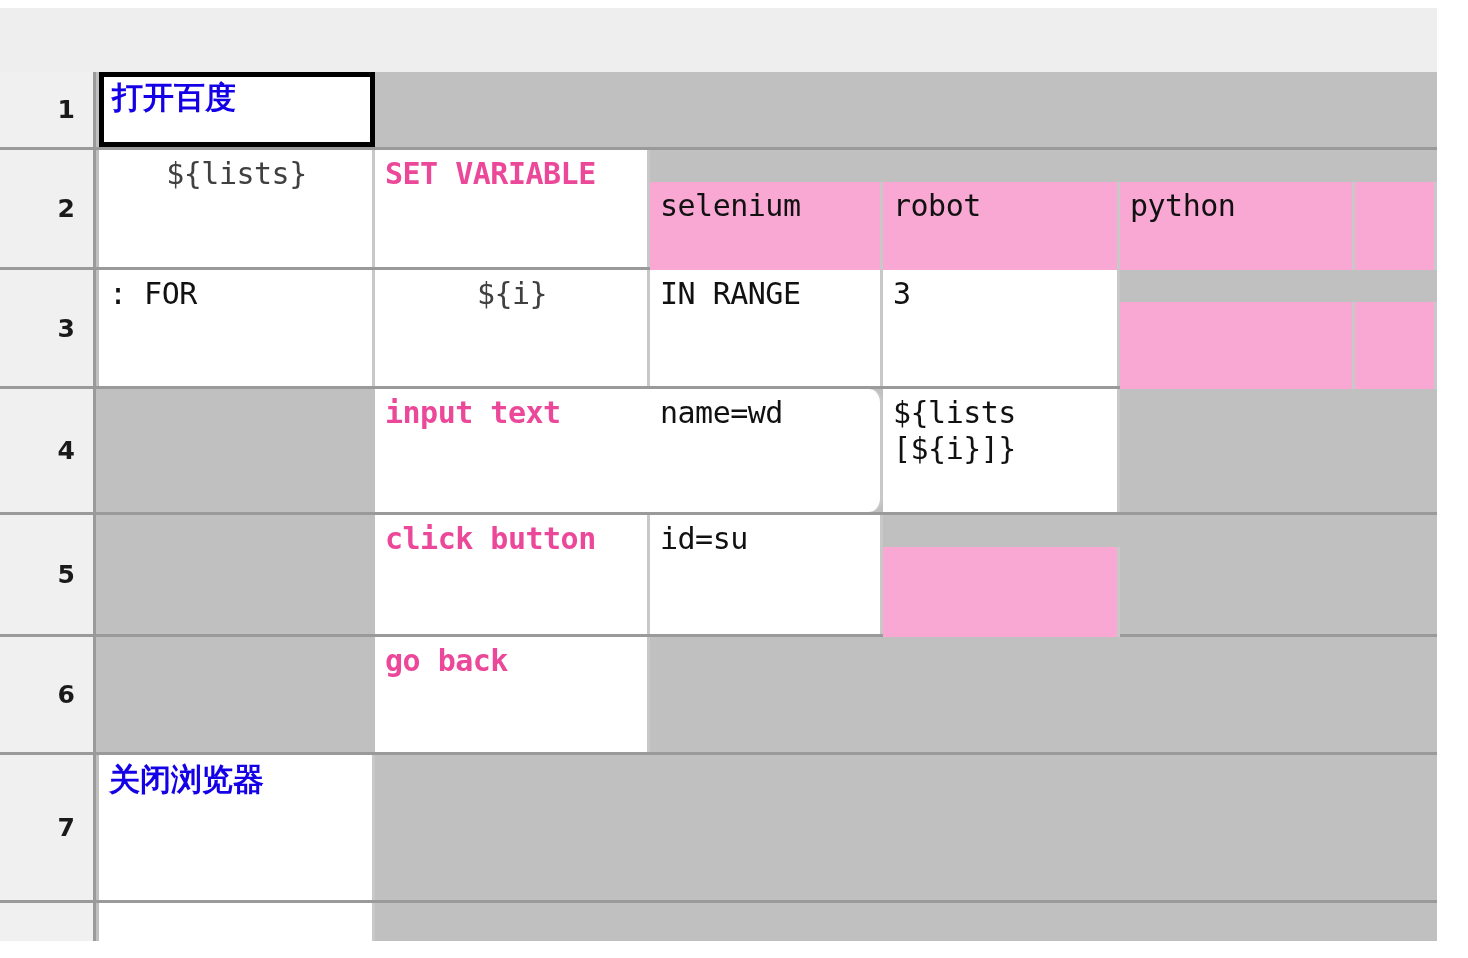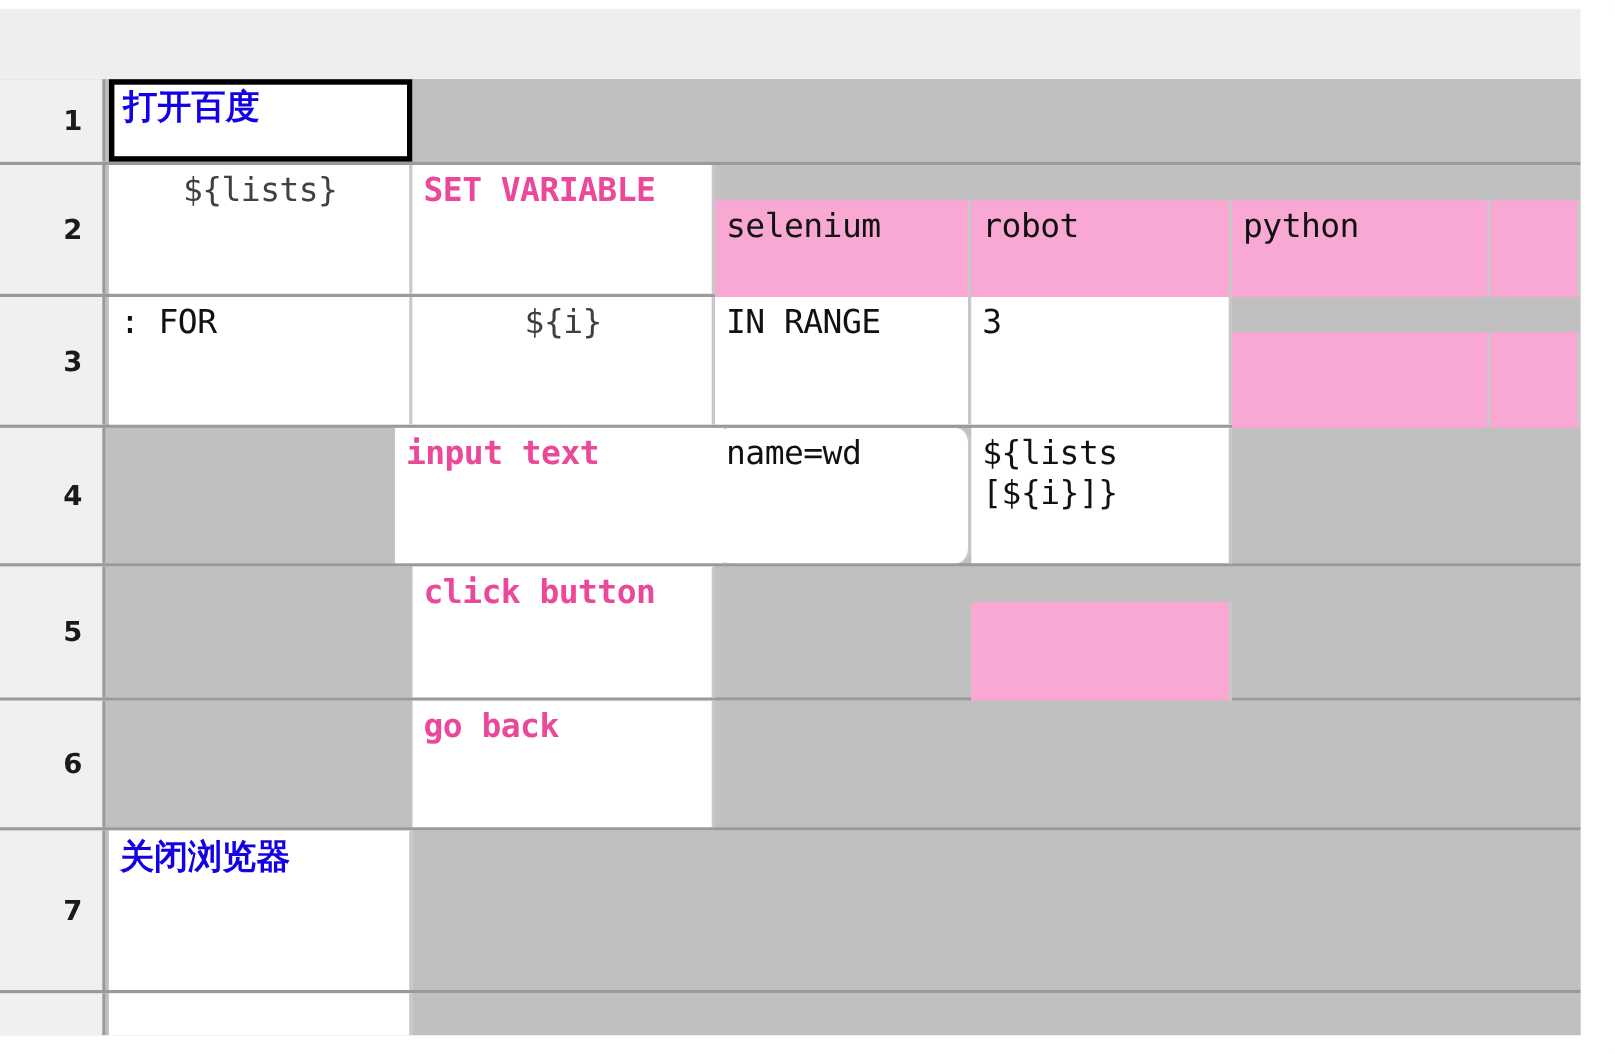--- a/index.html
+++ b/index.html
@@ -174,31 +174,32 @@
             <div class="cell white plain" style="left: 551px; width: 233px;">IN RANGE</div>
             <div class="cell white plain" style="left: 784px; width: 237px;">3</div>
             <div class="cell shade plain" style="left: 1021px; width: 235px;"></div>
             <div class="cell shade plain" style="left: 1256px; width: 82px;"></div>
           </div>
         </div>
         <div class="row" style="height: 126px;">
           <div class="rownum">4</div>
           <div class="cells">
             <div class="cell empty-gray plain" style="left: 0px; width: 276px;"></div>
-            <div class="cell white kw" style="left: 260px; width: 302px;">input text</div>
+            <div class="cell white kw" style="left: 276px; width: 302px;">input text</div>
             <div class="cell white plain" style="left: 551px; width: 233px; border-radius: 14px;">name=wd</div>
             <div class="cell white plain" style="left: 784px; width: 237px;">${lists[${i}]}</div>
             <div class="cell empty-gray plain" style="left: 1021px; width: 317px;"></div>
           </div>
         </div>
         <div class="row" style="height: 122px;">
           <div class="rownum">5</div>
           <div class="cells">
             <div class="cell empty-gray plain" style="left: 0px; width: 276px;"></div>
             <div class="cell white kw" style="left: 276px; width: 275px;">click button</div>
+            <div class="cell white plain" style="left: 551px; width: 233px;">id=su</div>
             <div class="cell shade plain" style="left: 784px; width: 237px;"></div>
             <div class="cell empty-gray plain" style="left: 1021px; width: 317px;"></div>
           </div>
         </div>
         <div class="row" style="height: 118px;">
           <div class="rownum">6</div>
           <div class="cells">
             <div class="cell empty-gray plain" style="left: 0px; width: 276px;"></div>
             <div class="cell white kw" style="left: 276px; width: 275px;">go back</div>
             <div class="cell empty-gray plain" style="left: 551px; width: 787px;"></div>

